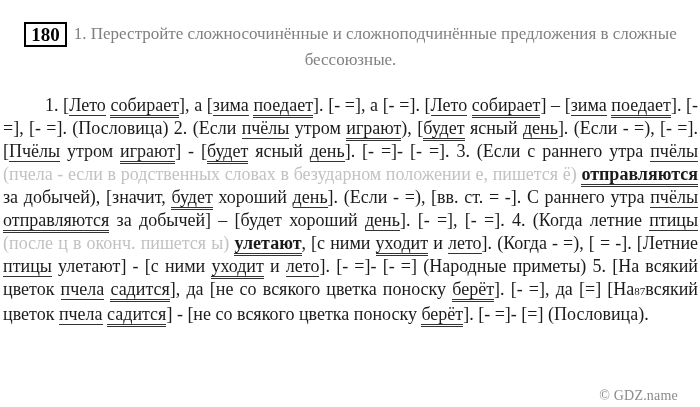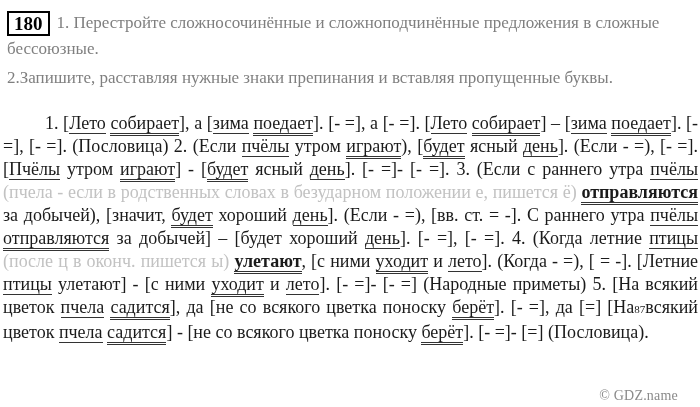--- a/index.html
+++ b/index.html
@@ -11,21 +11,22 @@
     overflow: hidden;
     box-sizing: border-box;
     padding: 6px 2px 0 3px;
     font-family: "Liberation Serif", "DejaVu Serif", serif;
   }
   
   .instr {
     color: var(--instr-color, #7f7f7f);
     font-size: 17px;
     line-height: 25px;
-    margin: 4px;
+    margin: 15px;
+    text-align: center;
   }
   .task-box {
     display: inline-block;
     border: 2px solid #000;
     color: #000;
     font-weight: bold;
     font-size: 19px;
     line-height: 21px;
     padding: 0 5px;
     margin-right: 7px;
@@ -58,20 +59,19 @@
 </style>
 </head>
 <body>
 
 <div class="page">
 
   <div class="instr">
     <span class="task-box">180</span><span>1. Перестройте сложносочинённые и сложноподчинённые предложения в сложные бессоюзные.</span>
   </div>
 
-  <div class="instr">2.Запишите, расставляя нужные знаки препинания и вставляя пропущенные буквы.</div>
 
 
   <div class="solution"><span class="seg-plain">1. [</span><span class="seg-subj">Лето</span><span class="seg-plain"> </span><span class="seg-pred">собирает</span><span class="seg-plain">], а [</span><span class="seg-subj">зима</span><span class="seg-plain"> </span><span class="seg-pred">поедает</span><span class="seg-plain">]. [- =], а [- =]. [</span><span class="seg-subj">Лето</span><span class="seg-plain"> </span><span class="seg-pred">собирает</span><span class="seg-plain">] – [</span><span class="seg-subj">зима</span><span class="seg-plain"> </span><span class="seg-pred">поедает</span><span class="seg-plain">]. [- =], [- =]. (Пословица) 2. (Если </span><span class="seg-subj">пчёлы</span><span class="seg-plain"> утром </span><span class="seg-pred">играют</span><span class="seg-plain">), [</span><span class="seg-pred">будет</span><span class="seg-plain"> ясный </span><span class="seg-subj">день</span><span class="seg-plain">]. (Если - =), [- =].  [</span><span class="seg-subj">Пчёлы</span><span class="seg-plain"> утром </span><span class="seg-pred">играют</span><span class="seg-plain">] - [</span><span class="seg-pred">будет</span><span class="seg-plain"> ясный </span><span class="seg-subj">день</span><span class="seg-plain">]. [- =]- [- =]. 3. (Если с раннего утра </span><span class="seg-subj">пчёлы</span><span class="seg-plain"> </span><span class="seg-note">(пчела - если в родственных словах в безударном положении е, пишется ё)</span><span class="seg-plain"> </span><span class="seg-predbold">отправляются</span><span class="seg-plain"> за добычей), [значит, </span><span class="seg-pred">будет</span><span class="seg-plain"> хороший </span><span class="seg-subj">день</span><span class="seg-plain">]. (Если - =), [вв. ст. = -].  С раннего утра </span><span class="seg-subj">пчёлы</span><span class="seg-plain"> </span><span class="seg-pred">отправляются</span><span class="seg-plain"> за добычей] – [будет хороший </span><span class="seg-subj">день</span><span class="seg-plain">]. [- =], [- =]. 4. (Когда летние </span><span class="seg-subj">птицы</span><span class="seg-plain"> </span><span class="seg-note">(после ц в оконч. пишется ы)</span><span class="seg-plain"> </span><span class="seg-predbold">улетают</span><span class="seg-plain">, [с ними </span><span class="seg-pred">уходит</span><span class="seg-plain"> и </span><span class="seg-subj">лето</span><span class="seg-plain">]. (Когда - =), [ = -]. [Летние </span><span class="seg-subj">птицы</span><span class="seg-plain"> улетают] - [с ними </span><span class="seg-pred">уходит</span><span class="seg-plain"> и </span><span class="seg-subj">лето</span><span class="seg-plain">]. [- =]- [- =] (Народные приметы) 5. [На всякий цветок </span><span class="seg-subj">пчела</span><span class="seg-plain"> </span><span class="seg-pred">садится</span><span class="seg-plain">], да [не со всякого цветка поноску </span><span class="seg-pred">берёт</span><span class="seg-plain">]. [- =], да [=] [На</span><span class="seg-artifact">87</span><span class="seg-plain">всякий цветок </span><span class="seg-subj">пчела</span><span class="seg-plain"> </span><span class="seg-pred">садится</span><span class="seg-plain">] - [не со всякого цветка поноску </span><span class="seg-pred">берёт</span><span class="seg-plain">]. [- =]- [=] (Пословица).</span></div>
 
   <div class="copyright">© GDZ.name</div>
 
 </div>
 
 </body></html>

